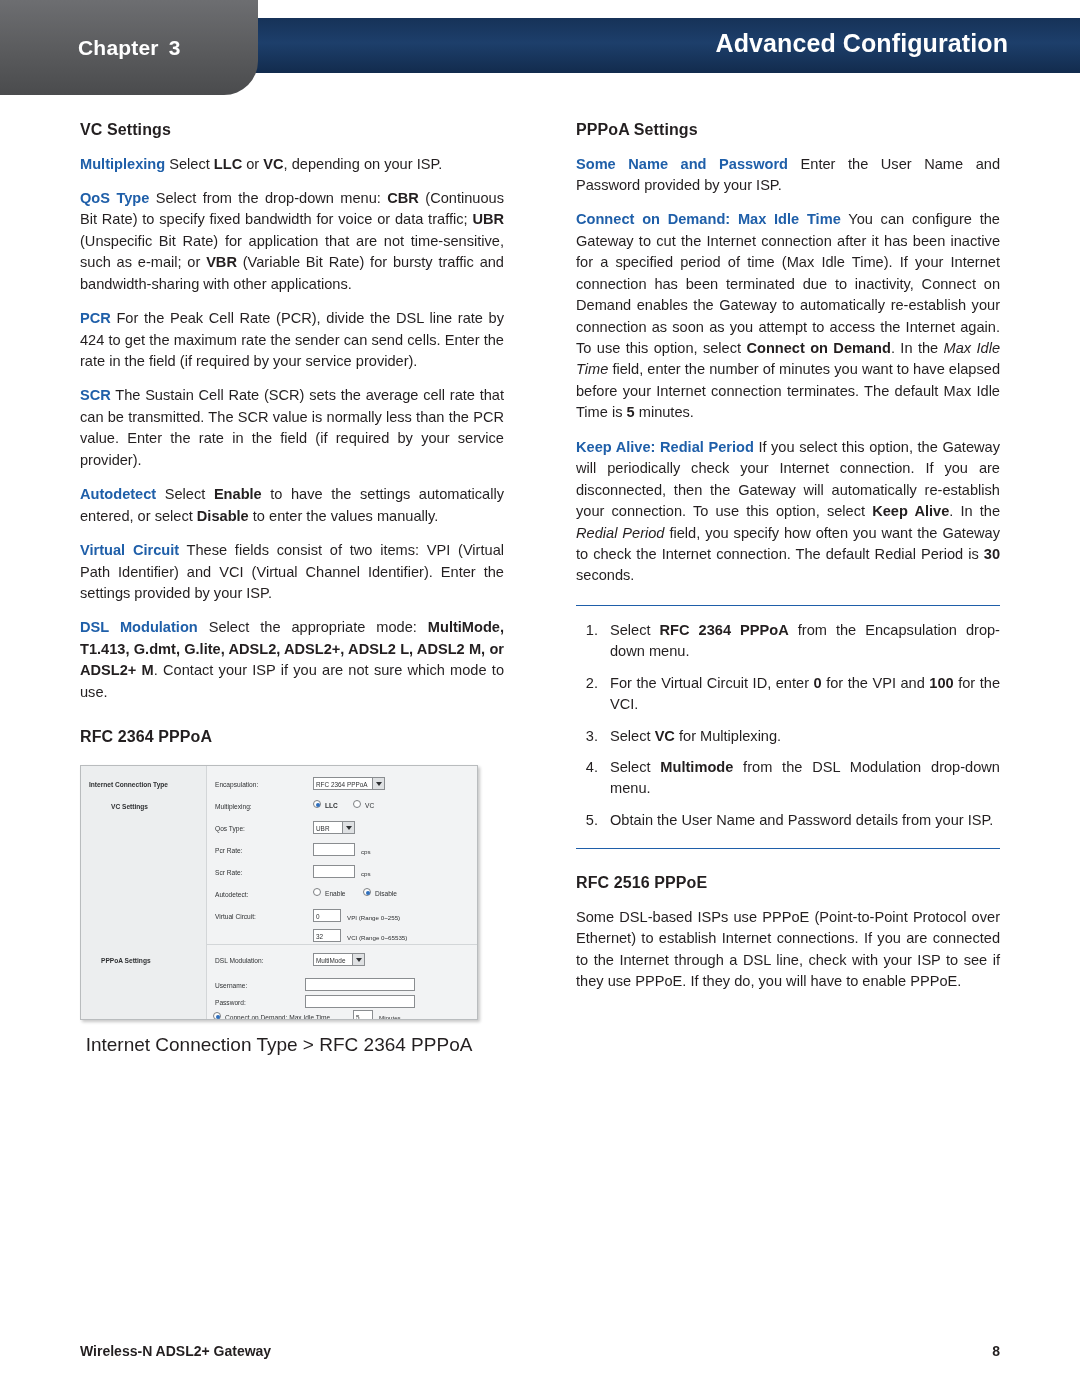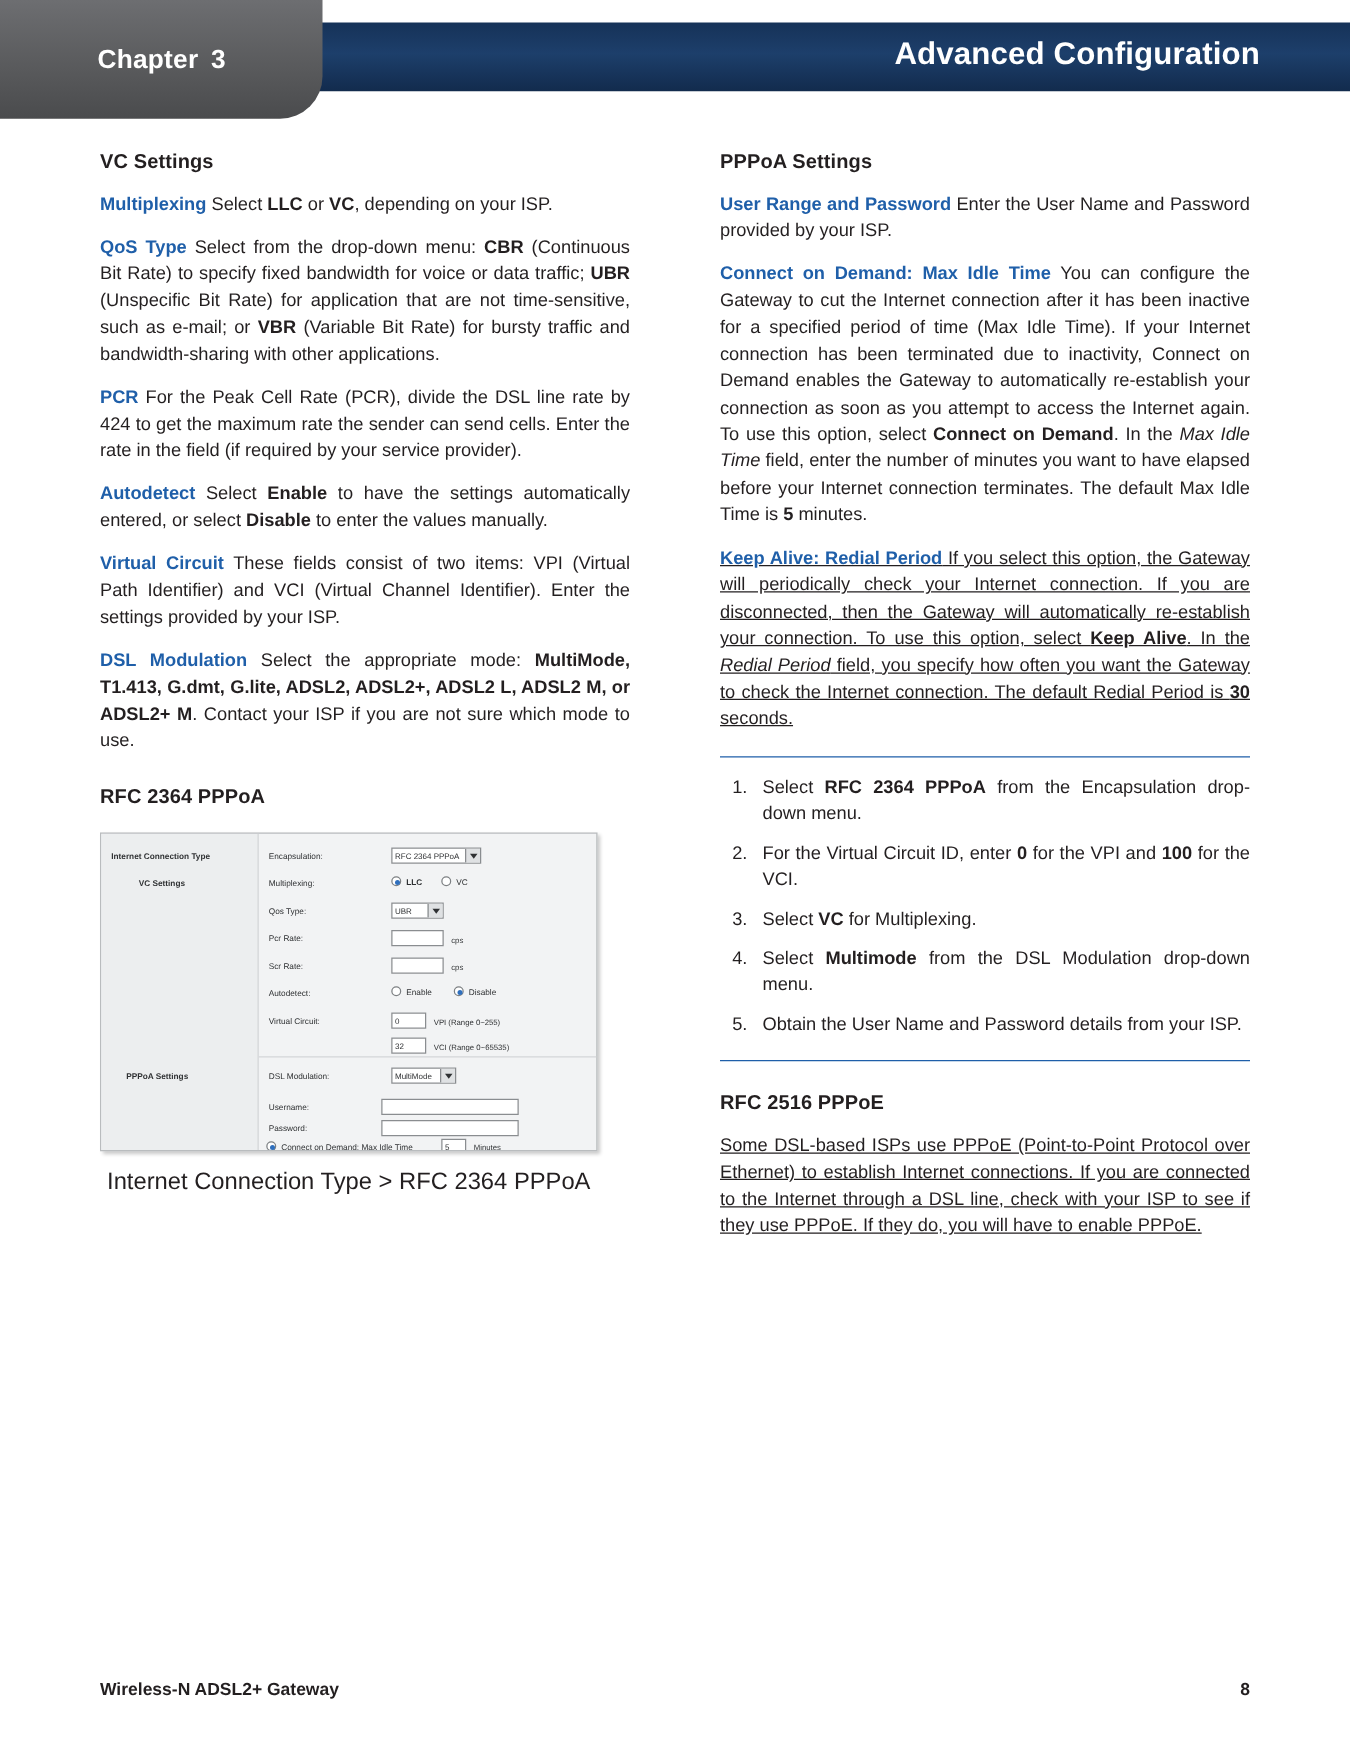--- a/index.html
+++ b/index.html
@@ -80,21 +80,21 @@
     margin: 0 0 12px 0;
     letter-spacing: 0.1px;
   }
   h2.section.spaced { margin-top: 22px; }
 
   p {
     margin: 0 0 13px 0;
     text-align: justify;
     text-justify: inter-word;
   }
-  p.last { margin-bottom: 0; text-decoration: underline; }
+  p.last { margin-bottom: 0; }
   .lead { color: #1f5fa9; font-weight: bold; }
   b { font-weight: bold; }
   i { font-style: italic; }
 
   
   .note-wrap { margin-top: 18px; }
   .rule {
     border: 0;
     border-top: 1.6px solid #1f5fa9;
     margin: 0 0 14px 0;
@@ -271,20 +271,23 @@
   </p>
 
   <p>
     <span class="lead">QoS Type</span><span> Select from the drop-down menu: </span><b>CBR</b><span> (Continuous Bit Rate) to specify fixed bandwidth for voice or data traffic; </span><b>UBR</b><span> (Unspecific Bit Rate) for application that are not time-sensitive, such as e-mail; or </span><b>VBR</b><span> (Variable Bit Rate) for bursty traffic and bandwidth-sharing with other applications.</span>
   </p>
 
   <p>
     <span class="lead">PCR</span><span>  For the Peak Cell Rate (PCR), divide the DSL line rate by 424 to get the maximum rate the sender can send cells. Enter the rate in the field (if required by your service provider).</span>
   </p>
 
+  <p>
+    <span class="lead">SCR</span><span>  The Sustain Cell Rate (SCR) sets the average cell rate that can be transmitted. The SCR value is normally less than the PCR value. Enter the rate in the field (if required by your service provider).</span>
+  </p>
 
   <p>
     <span class="lead">Autodetect</span><span> Select </span><b>Enable</b><span> to have the settings automatically entered, or select </span><b>Disable</b><span> to enter the values manually.</span>
   </p>
 
   <p>
     <span class="lead">Virtual Circuit</span><span> These fields consist of two items: VPI (Virtual Path Identifier) and VCI (Virtual Channel Identifier). Enter the settings provided by your ISP.</span>
   </p>
 
   <p>
@@ -378,21 +381,21 @@
     </div>
     <div class="fig-caption">Internet Connection Type &gt; RFC 2364 PPPoA</div>
   </div>
 </div>
 
 <div class="col col-right">
 
   <h2 class="section">PPPoA Settings</h2>
 
   <p>
-    <span class="lead">User Range and Password</span><span>  Enter the User Name and Password provided by your ISP.</span>
+    <span class="lead">Some Name and Password</span><span>  Enter the User Name and Password provided by your ISP.</span>
   </p>
 
   <p>
     <span class="lead">Connect on Demand: Max Idle Time</span><span>  You can configure the Gateway to cut the Internet connection after it has been inactive for a specified period of time (Max Idle Time). If your Internet connection has been terminated due to inactivity, Connect on Demand enables the Gateway to automatically re-establish your connection as soon as you attempt to access the Internet again. To use this option, select </span><b>Connect on Demand</b><span>. In the </span><i>Max Idle Time</i><span> field, enter the number of minutes you want to have elapsed before your Internet connection terminates. The default Max Idle Time is </span><b>5</b><span> minutes.</span>
   </p>
 
   <p class="last">
     <span class="lead">Keep Alive: Redial Period</span><span>  If you select this option, the Gateway will periodically check your Internet connection. If you are disconnected, then the Gateway will automatically re-establish your connection. To use this option, select </span><b>Keep Alive</b><span>. In the </span><i>Redial Period</i><span> field, you specify how often you want the Gateway to check the Internet connection. The default Redial Period is </span><b>30</b><span> seconds.</span>
   </p>
 

